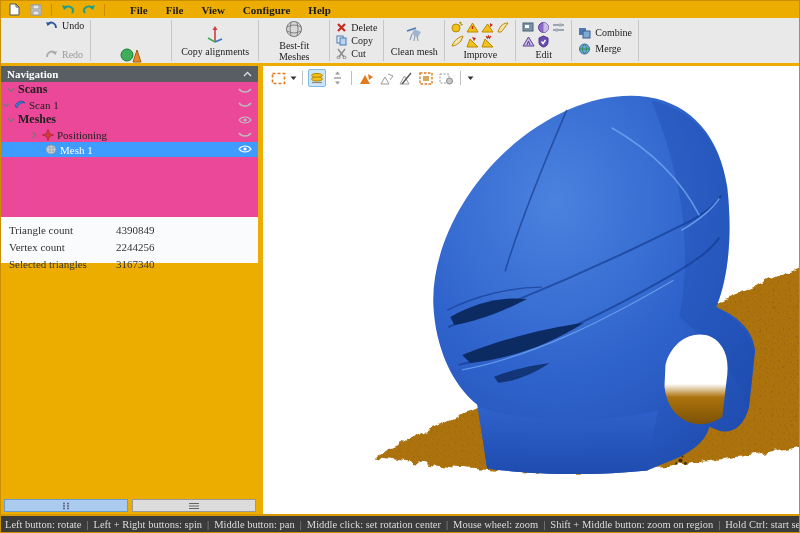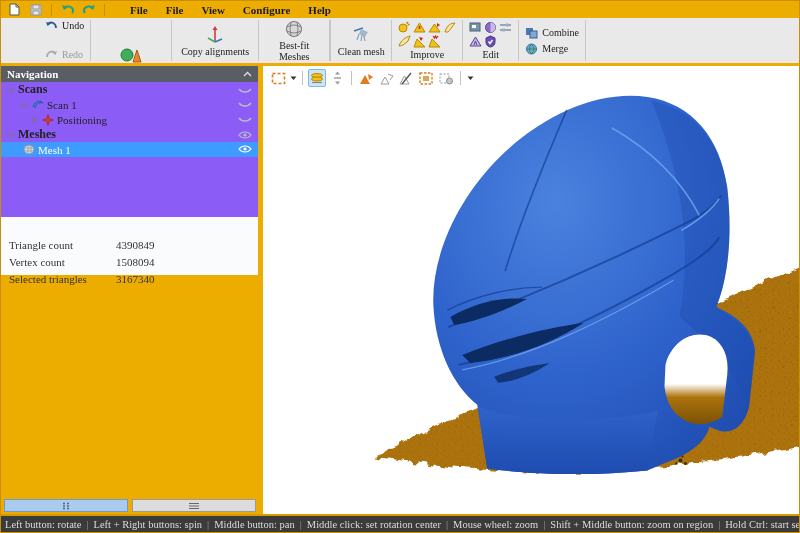--- a/index.html
+++ b/index.html
@@ -22,28 +22,28 @@
   .srow{display:flex;align-items:center;gap:4px;font-size:10px;color:#222;line-height:12px;cursor:default;}
   .srow.disabled{color:#9a9a9a;margin-top:16px;}
   .icon-grid{display:flex;flex-direction:column;gap:1px;align-items:flex-start;}
   .icon-row{display:flex;gap:2px;}
   .mini{width:13px;height:13px;display:flex;align-items:center;justify-content:center;}
   .gcaption{font-size:10px;color:#222;margin-top:1px;}
   
   .panel{position:absolute;top:65px;left:0;width:257px;bottom:18px;background:var(--chrome,#EDAD00);}
   .sec-header{position:absolute;left:0;right:0;height:16px;background:#595E64;color:#fff;font-size:11px;font-weight:bold;
               display:flex;align-items:center;justify-content:space-between;padding:0 6px;box-sizing:border-box;}
-  .tree{position:absolute;top:16px;left:0;right:0;height:146px;background:#8b5cf6;}
+  .tree{position:absolute;top:16px;left:0;right:0;height:146px;background:#ec4899;}
   .trow{height:15px;display:flex;align-items:center;font-size:11px;color:#222;position:relative;cursor:default;}
   .trow.grp{font-weight:bold;font-size:12px;}
   .trow.sel{background:#3E9BFF;color:#fff;}
   .chev{width:10px;height:10px;display:flex;align-items:center;justify-content:center;margin-right:2px;}
   .ticon{width:13px;height:12px;display:flex;align-items:center;justify-content:center;margin-right:3px;}
   .eye{position:absolute;right:6px;top:2px;width:14px;height:11px;}
-  .details-body{position:absolute;top:151px;left:0;right:0;height:58px;background:#FAFBFC;padding-top:19px;box-sizing:border-box;}
+  .details-body{position:absolute;top:151px;left:0;right:0;height:46px;background:#FAFBFC;padding-top:4px;box-sizing:border-box;}
   .drow{height:17px;display:flex;align-items:center;font-size:11px;color:#333;}
   .drow .dl{padding-left:8px;width:107px;}
   .panel-tabs{position:absolute;bottom:2px;left:3px;right:2px;height:13px;display:flex;gap:4px;}
   .ptab{flex:1;border:1px solid #9a9a9a;background:#DCDCDC;display:flex;align-items:center;justify-content:center;}
   .ptab.active{background:#AACBEE;border-color:#6C9CC9;}
   
   .viewport{position:absolute;top:65px;left:262px;right:0;bottom:18px;background:#fff;overflow:hidden;}
   .vp-toolbar{position:absolute;top:2px;left:6px;height:20px;display:flex;align-items:center;gap:2px;z-index:5;}
   .vbtn{width:18px;height:18px;display:flex;align-items:center;justify-content:center;border-radius:2px;}
   .vbtn.on{background:#CDE6F7;border:1px solid #7FB8E0;box-sizing:border-box;}
@@ -157,20 +157,45 @@
           <svg width="20" height="18" viewBox="0 0 20 18">
               <circle cx="10" cy="9" r="7.5" fill="#D8D8D8" stroke="#777"></circle>
               <path d="M3 7 Q10 3 17 7 M3 11 Q10 15 17 11 M7 2 Q5 9 7 16 M13 2 Q15 9 13 16" fill="none" stroke="#777" stroke-width="0.9"></path>
             </svg>
         </span>
         <span>Best-fit Meshes</span>
       </div>
     </div>
     <div class="tsep"></div>
 
+    <div class="tgroup">
+      <div class="stackcol">
+        <div class="srow">
+          <svg width="11" height="11" viewBox="0 0 11 11">
+              <path d="M2 2 L9 9 M9 2 L2 9" stroke="#C42B1C" stroke-width="2.2"></path>
+            </svg>
+          <span>Delete</span>
+        </div>
+        <div class="srow">
+          <svg width="11" height="11" viewBox="0 0 11 11">
+              <rect x="1" y="1" width="6" height="7" fill="#E8F0FA" stroke="#4A7AB5"></rect>
+              <rect x="4" y="3" width="6" height="7" fill="#BBD4EE" stroke="#4A7AB5"></rect>
+            </svg>
+          <span>Copy</span>
+        </div>
+        <div class="srow">
+          <svg width="11" height="11" viewBox="0 0 11 11">
+              <path d="M2 1 L8 9 M9 1 L3 9" stroke="#8a8a8a" stroke-width="1.4"></path>
+              <circle cx="2.5" cy="9.5" r="1.4" fill="none" stroke="#8a8a8a"></circle>
+              <circle cx="8.5" cy="9.5" r="1.4" fill="none" stroke="#8a8a8a"></circle>
+            </svg>
+          <span>Cut</span>
+        </div>
+      </div>
+    </div>
     <div class="tsep"></div>
 
     <div class="tgroup" style="width:48px;">
       <div class="tbtn-big">
         <span class="big-ic">
           <svg width="20" height="18" viewBox="0 0 20 18">
               <path d="M3 5 L12 2" stroke="#4A7AB5" stroke-width="1.8"></path>
               <path d="M10 3 L17 6 L14 11 L8 8 Z" fill="#9FB6CC" stroke="#5b7astroke"></path>
               <path d="M8 8 L6 14 M11 9 L10 15 M13 10 L14 15" stroke="#8aa0b8" stroke-width="1.2"></path>
             </svg>
@@ -311,68 +336,68 @@
             <svg width="8" height="6" viewBox="0 0 8 6">
               <path d="M1 1.5 L4 4.5 L7 1.5" fill="none" stroke="#777" stroke-width="1.2"></path>
             </svg>
           </span>
         <span>Scans</span>
         <span class="eye"><svg width="14" height="10" viewBox="0 0 14 10">
               <path d="M1 4 C4 8 10 8 13 4" fill="none" stroke="#b9bdc2" stroke-width="1.4"></path>
             </svg></span>
       </div>
 
-      <div class="trow" style="padding-left:18px;">
+      <div class="trow" style="">
         <span class="chev">
             <svg width="8" height="6" viewBox="0 0 8 6">
               <path d="M1 1.5 L4 4.5 L7 1.5" fill="none" stroke="#777" stroke-width="1.2"></path>
             </svg>
           </span>
         <span class="ticon">
             <svg width="12" height="11" viewBox="0 0 12 11">
               <path d="M1 7 C3 2 9 1 11 4 C9 3 4 4 3 9 Z" fill="#3E7FD4" stroke="#2a5a9f"></path>
             </svg>
           </span>
         <span>Scan 1</span>
-        <span class="eye"><svg width="14" height="10" viewBox="0 0 14 10">
-              <path d="M1 4 C4 8 10 8 13 4" fill="none" stroke="#b9bdc2" stroke-width="1.4"></path>
-            </svg></span>
-      </div>
-
-      <div class="trow" style="padding-left:28px;">
-        <span class="chev">
-            <svg width="6" height="8" viewBox="0 0 6 8">
-              <path d="M1.5 1 L4.5 4 L1.5 7" fill="none" stroke="#777" stroke-width="1.2"></path>
-            </svg>
-          </span>
-        <span class="ticon">
-            <svg width="12" height="12" viewBox="0 0 12 12">
-              <path d="M6 0.5 L7.5 4.5 L11.5 6 L7.5 7.5 L6 11.5 L4.5 7.5 L0.5 6 L4.5 4.5 Z" fill="#D23B3B" stroke="#9c1f1f" stroke-width="0.6"></path>
-            </svg>
-          </span>
-        <span>Positioning</span>
         <span class="eye"><svg width="14" height="10" viewBox="0 0 14 10">
               <path d="M1 4 C4 8 10 8 13 4" fill="none" stroke="#b9bdc2" stroke-width="1.4"></path>
             </svg></span>
       </div>
 
       <div class="trow grp" style="padding-left:5px;">
         <span class="chev">
             <svg width="8" height="6" viewBox="0 0 8 6">
               <path d="M1 1.5 L4 4.5 L7 1.5" fill="none" stroke="#777" stroke-width="1.2"></path>
             </svg>
           </span>
         <span>Meshes</span>
         <span class="eye"><svg width="14" height="10" viewBox="0 0 14 10">
               <path d="M1 5 C4 1 10 1 13 5 C10 9 4 9 1 5 Z" fill="none" stroke="#b9bdc2" stroke-width="1.2"></path>
               <circle cx="7" cy="5" r="1.6" fill="#b9bdc2"></circle>
             </svg></span>
       </div>
 
-      <div class="trow sel" style="padding-left:21px;">
+      <div class="trow" style="padding-left:28px;">
+        <span class="chev">
+            <svg width="6" height="8" viewBox="0 0 6 8">
+              <path d="M1.5 1 L4.5 4 L1.5 7" fill="none" stroke="#777" stroke-width="1.2"></path>
+            </svg>
+          </span>
+        <span class="ticon">
+            <svg width="12" height="12" viewBox="0 0 12 12">
+              <path d="M6 0.5 L7.5 4.5 L11.5 6 L7.5 7.5 L6 11.5 L4.5 7.5 L0.5 6 L4.5 4.5 Z" fill="#D23B3B" stroke="#9c1f1f" stroke-width="0.6"></path>
+            </svg>
+          </span>
+        <span>Positioning</span>
+        <span class="eye"><svg width="14" height="10" viewBox="0 0 14 10">
+              <path d="M1 4 C4 8 10 8 13 4" fill="none" stroke="#b9bdc2" stroke-width="1.4"></path>
+            </svg></span>
+      </div>
+
+      <div class="trow sel" style="padding-left:43px;">
         <span class="ticon">
             <svg width="12" height="11" viewBox="0 0 12 11">
               <ellipse cx="6" cy="5.5" rx="5" ry="4.5" fill="#cfd6de" stroke="#8a94a0"></ellipse>
               <path d="M2 4 h8 M2 7 h8 M5 1.5 v8 M8 1.5 v7" stroke="#8a94a0" stroke-width="0.6"></path>
             </svg>
           </span>
         <span>Mesh 1</span>
         <span class="eye"><svg width="14" height="10" viewBox="0 0 14 10">
               <path d="M1 5 C4 1 10 1 13 5 C10 9 4 9 1 5 Z" fill="none" stroke="#fff" stroke-width="1.2"></path>
               <circle cx="7" cy="5" r="1.6" fill="#fff"></circle>
@@ -381,21 +406,21 @@
     </div>
 
 
     <div class="details-body">
       <div class="drow">
         <span class="dl">Triangle count</span>
         <span class="dv">4390849</span>
       </div>
       <div class="drow">
         <span class="dl">Vertex count</span>
-        <span class="dv">1508094</span>
+        <span class="dv">2244256</span>
       </div>
       <div class="drow">
         <span class="dl">Selected triangles</span>
         <span class="dv">3167340</span>
       </div>
     </div>
 
     <div class="panel-tabs">
       <div class="ptab active">
         <svg width="8" height="8" viewBox="0 0 8 8">

